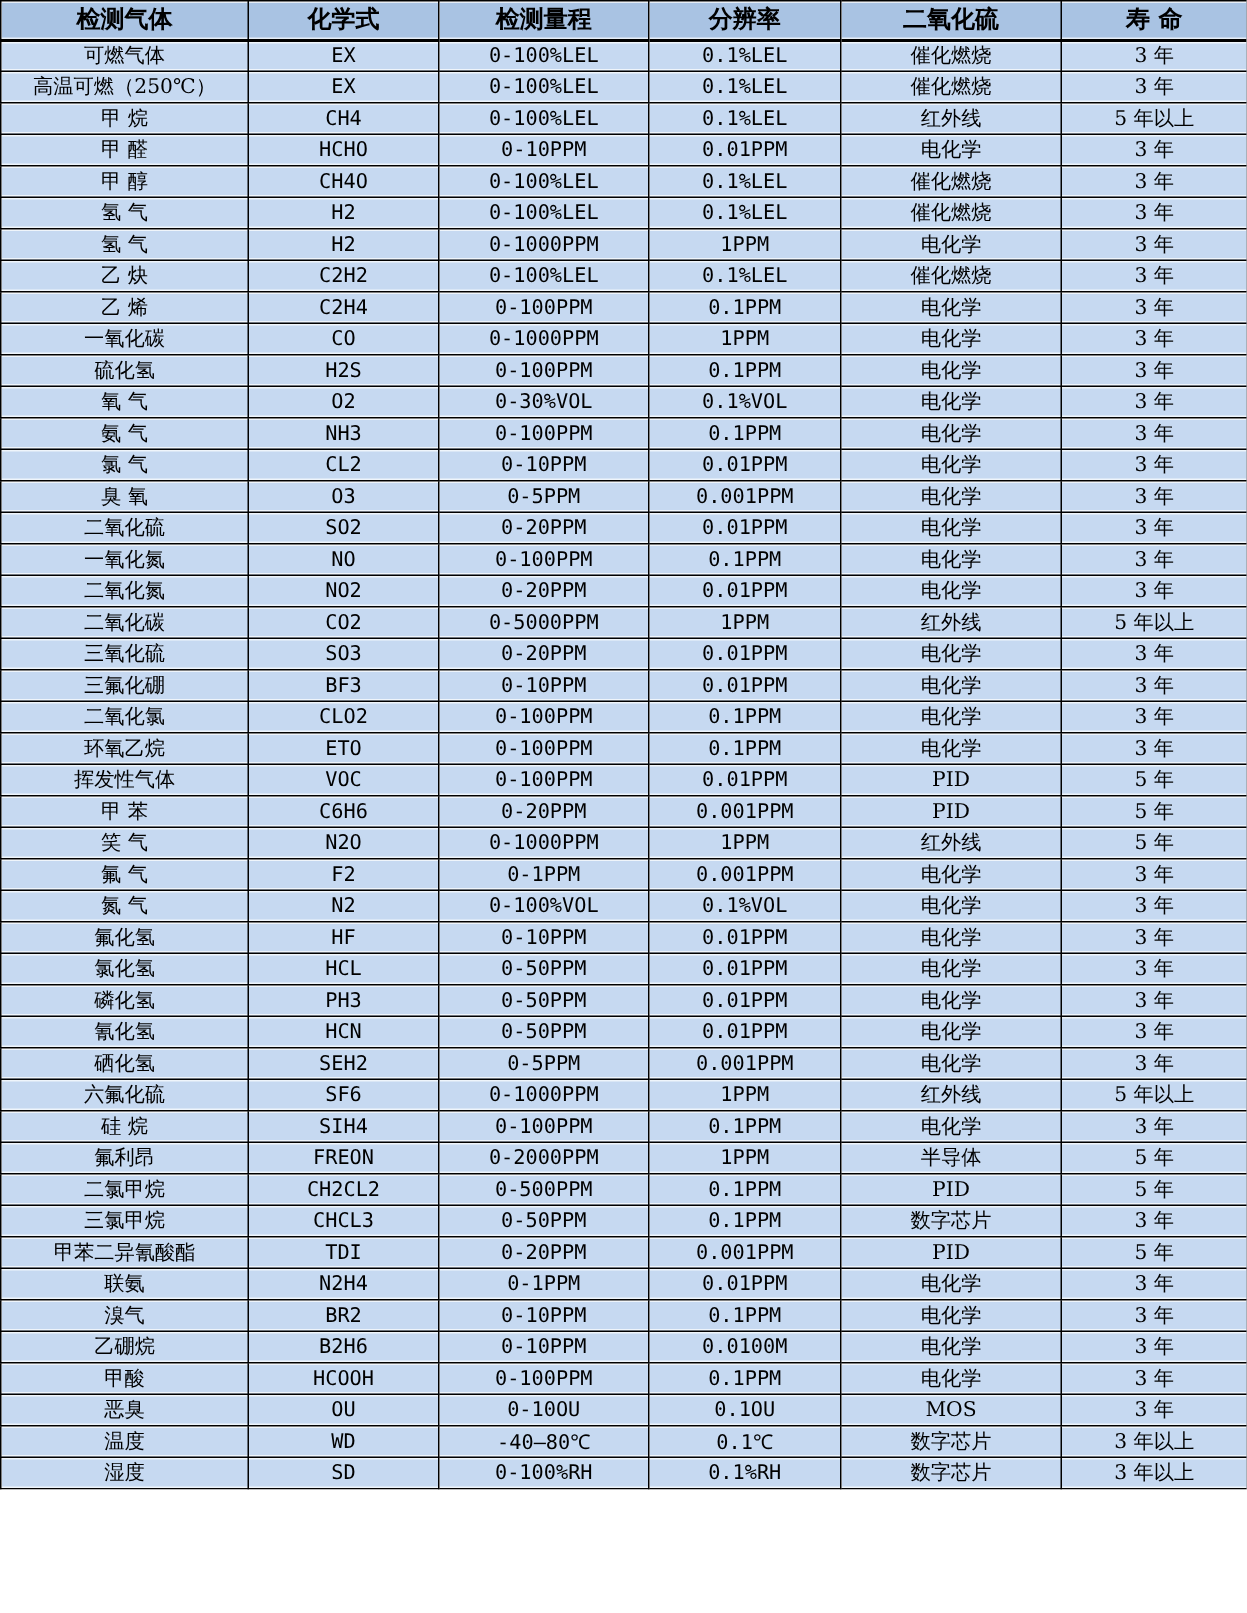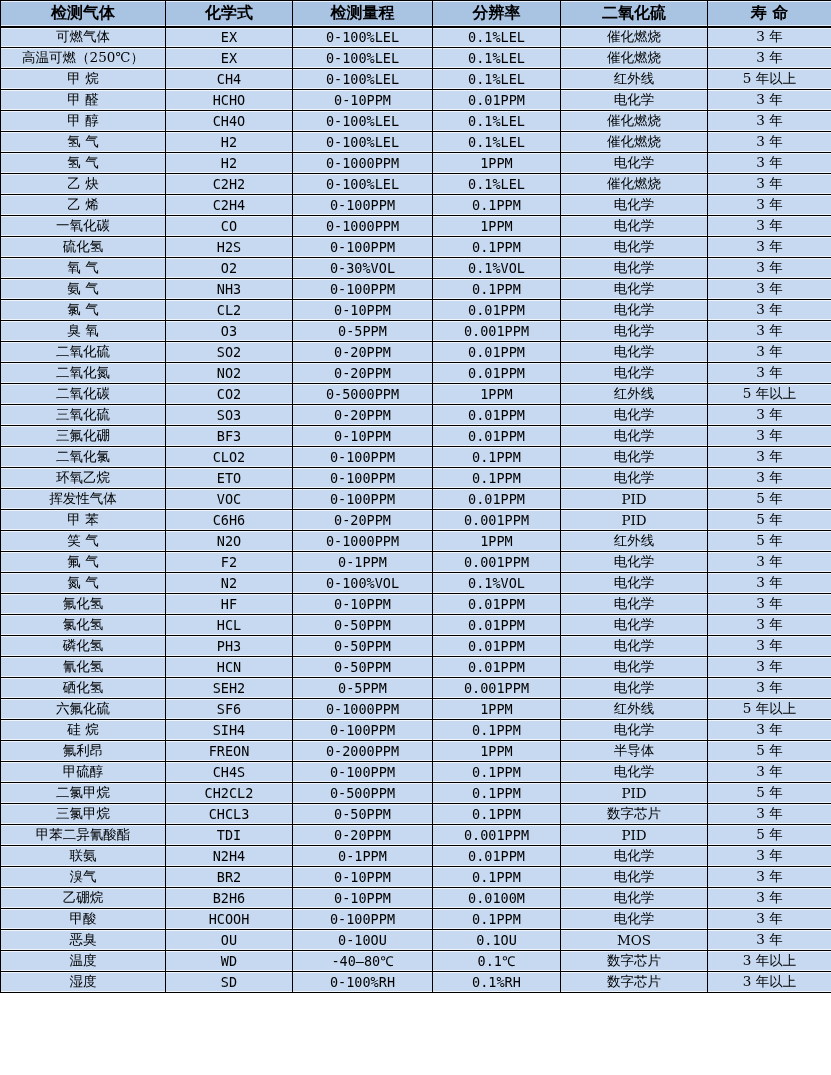--- a/index.html
+++ b/index.html
@@ -196,20 +196,28 @@
       </tr>
       <tr>
         <td>二氧化硫</td>
         <td class="mono">SO2</td>
         <td class="mono">0-20PPM</td>
         <td class="mono">0.01PPM</td>
         <td>电化学</td>
         <td>3 年</td>
       </tr>
       <tr>
+        <td>一氧化氮</td>
+        <td class="mono">NO</td>
+        <td class="mono">0-100PPM</td>
+        <td class="mono">0.1PPM</td>
+        <td>电化学</td>
+        <td>3 年</td>
+      </tr>
+      <tr>
         <td>二氧化氮</td>
         <td class="mono">NO2</td>
         <td class="mono">0-20PPM</td>
         <td class="mono">0.01PPM</td>
         <td>电化学</td>
         <td>3 年</td>
       </tr>
       <tr>
         <td>二氧化碳</td>
         <td class="mono">CO2</td>
@@ -346,28 +354,20 @@
         <td>电化学</td>
         <td>3 年</td>
       </tr>
       <tr>
         <td>氟利昂</td>
         <td class="mono">FREON</td>
         <td class="mono">0-2000PPM</td>
         <td class="mono">1PPM</td>
         <td>半导体</td>
         <td>5 年</td>
-      </tr>
-      <tr>
-        <td>甲硫醇</td>
-        <td class="mono">CH4S</td>
-        <td class="mono">0-100PPM</td>
-        <td class="mono">0.1PPM</td>
-        <td>电化学</td>
-        <td>3 年</td>
       </tr>
       <tr>
         <td>二氯甲烷</td>
         <td class="mono">CH2CL2</td>
         <td class="mono">0-500PPM</td>
         <td class="mono">0.1PPM</td>
         <td>PID</td>
         <td>5 年</td>
       </tr>
       <tr>

